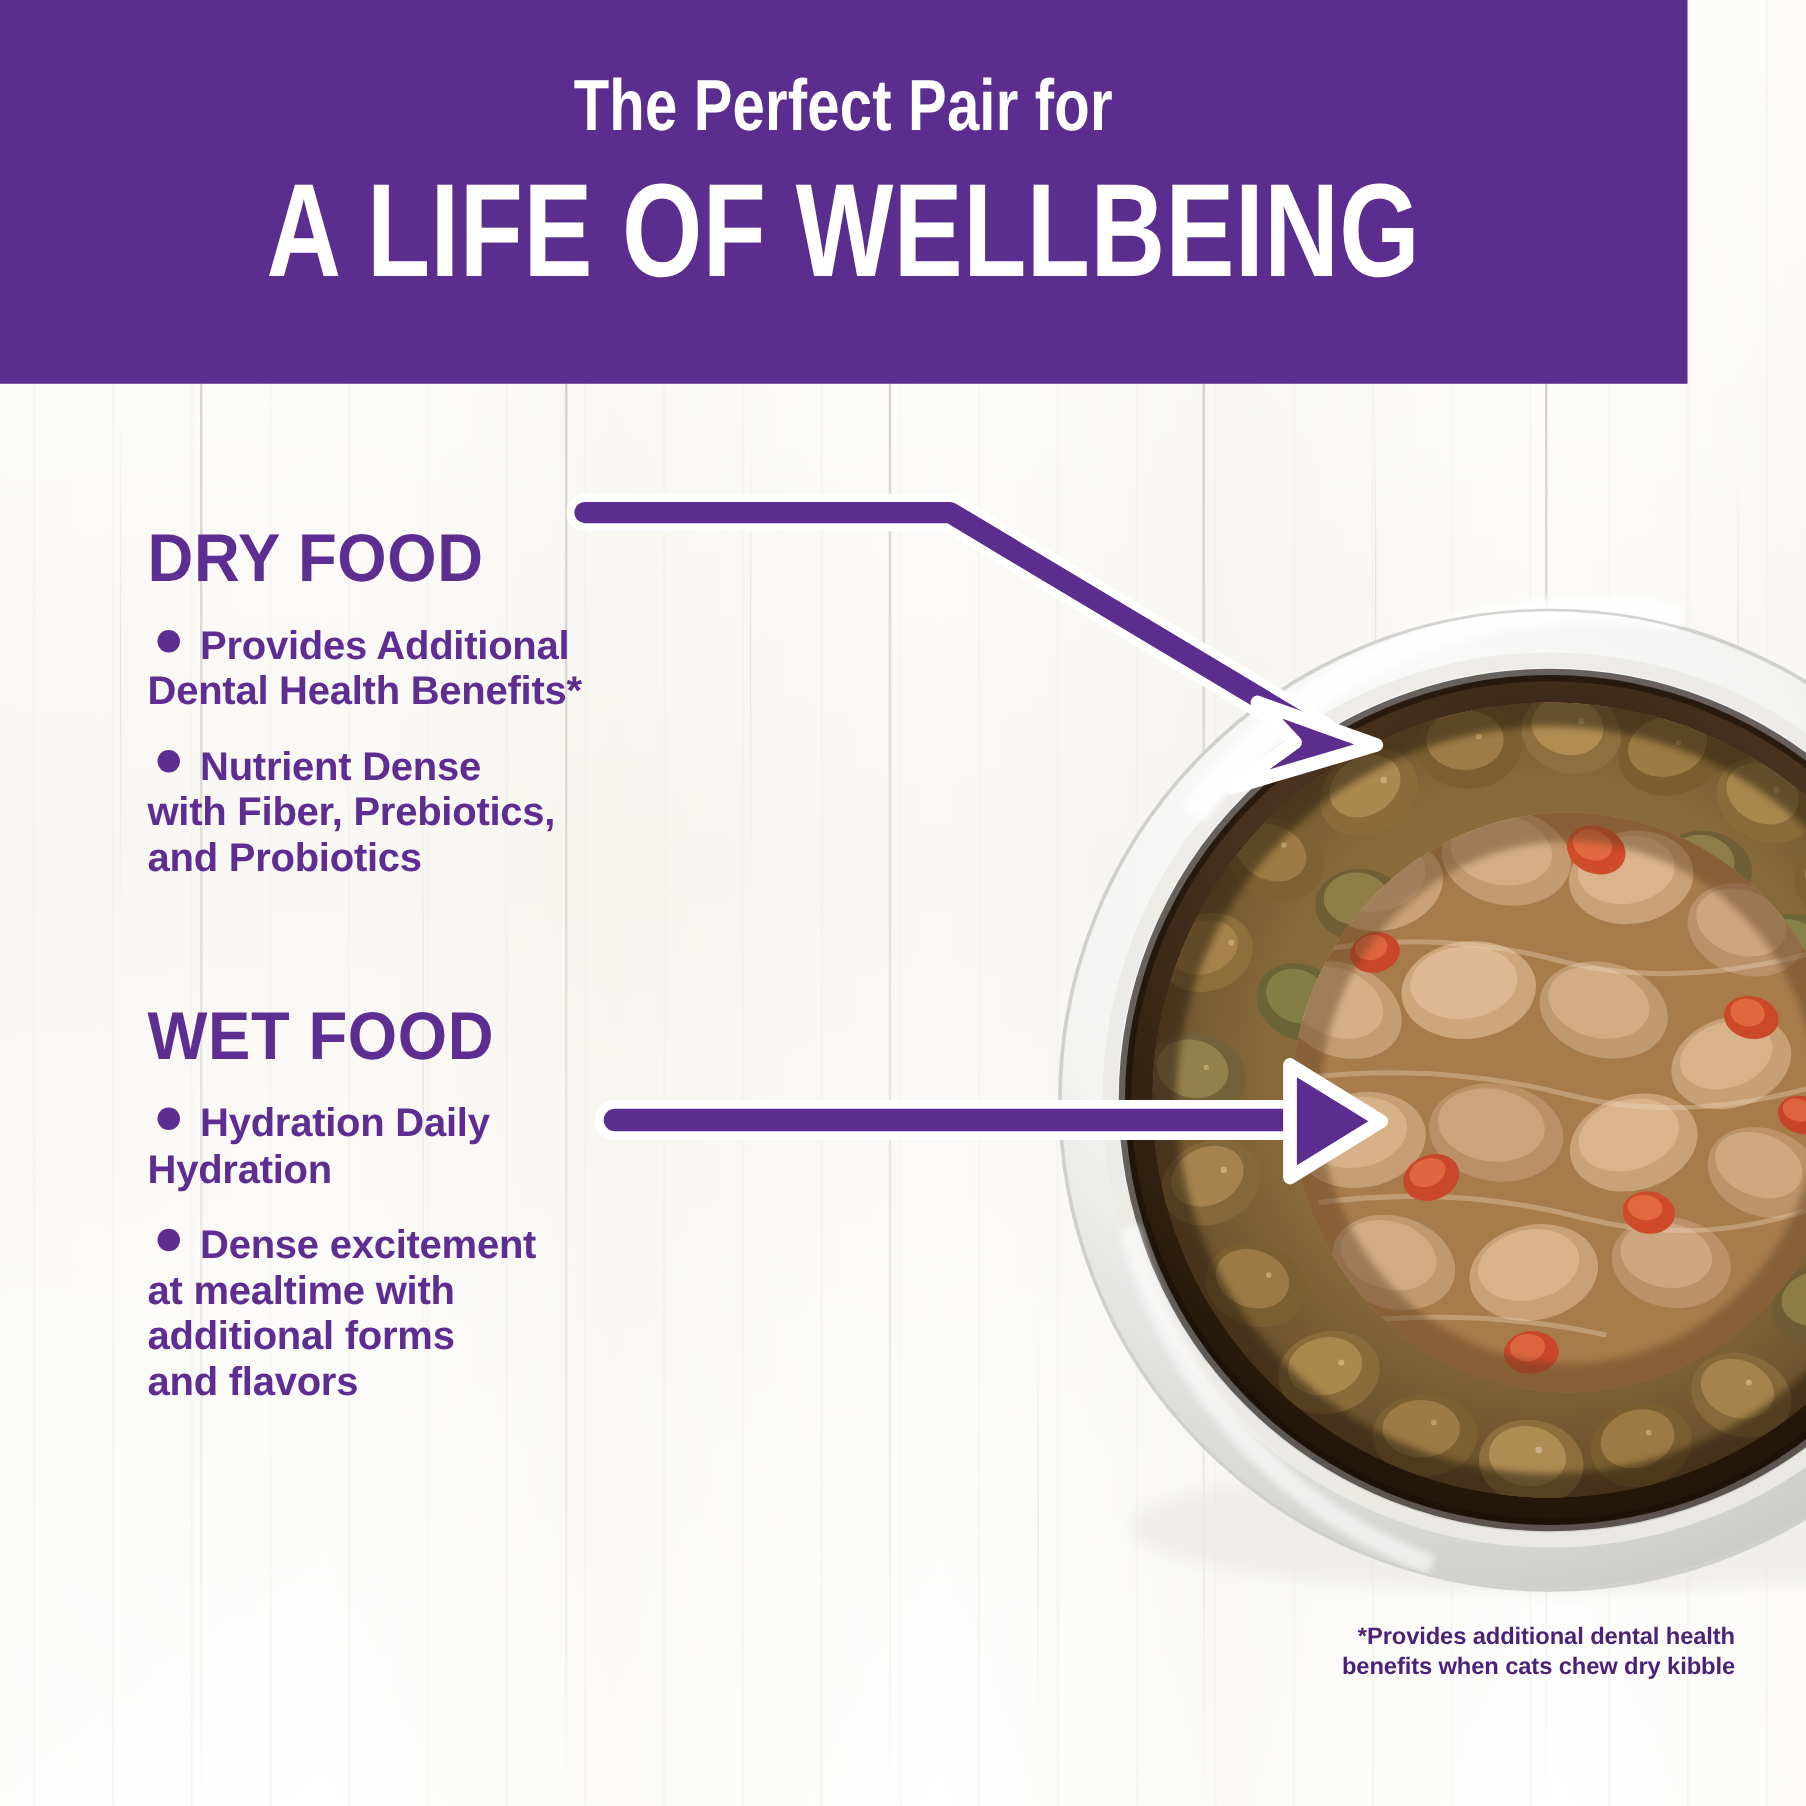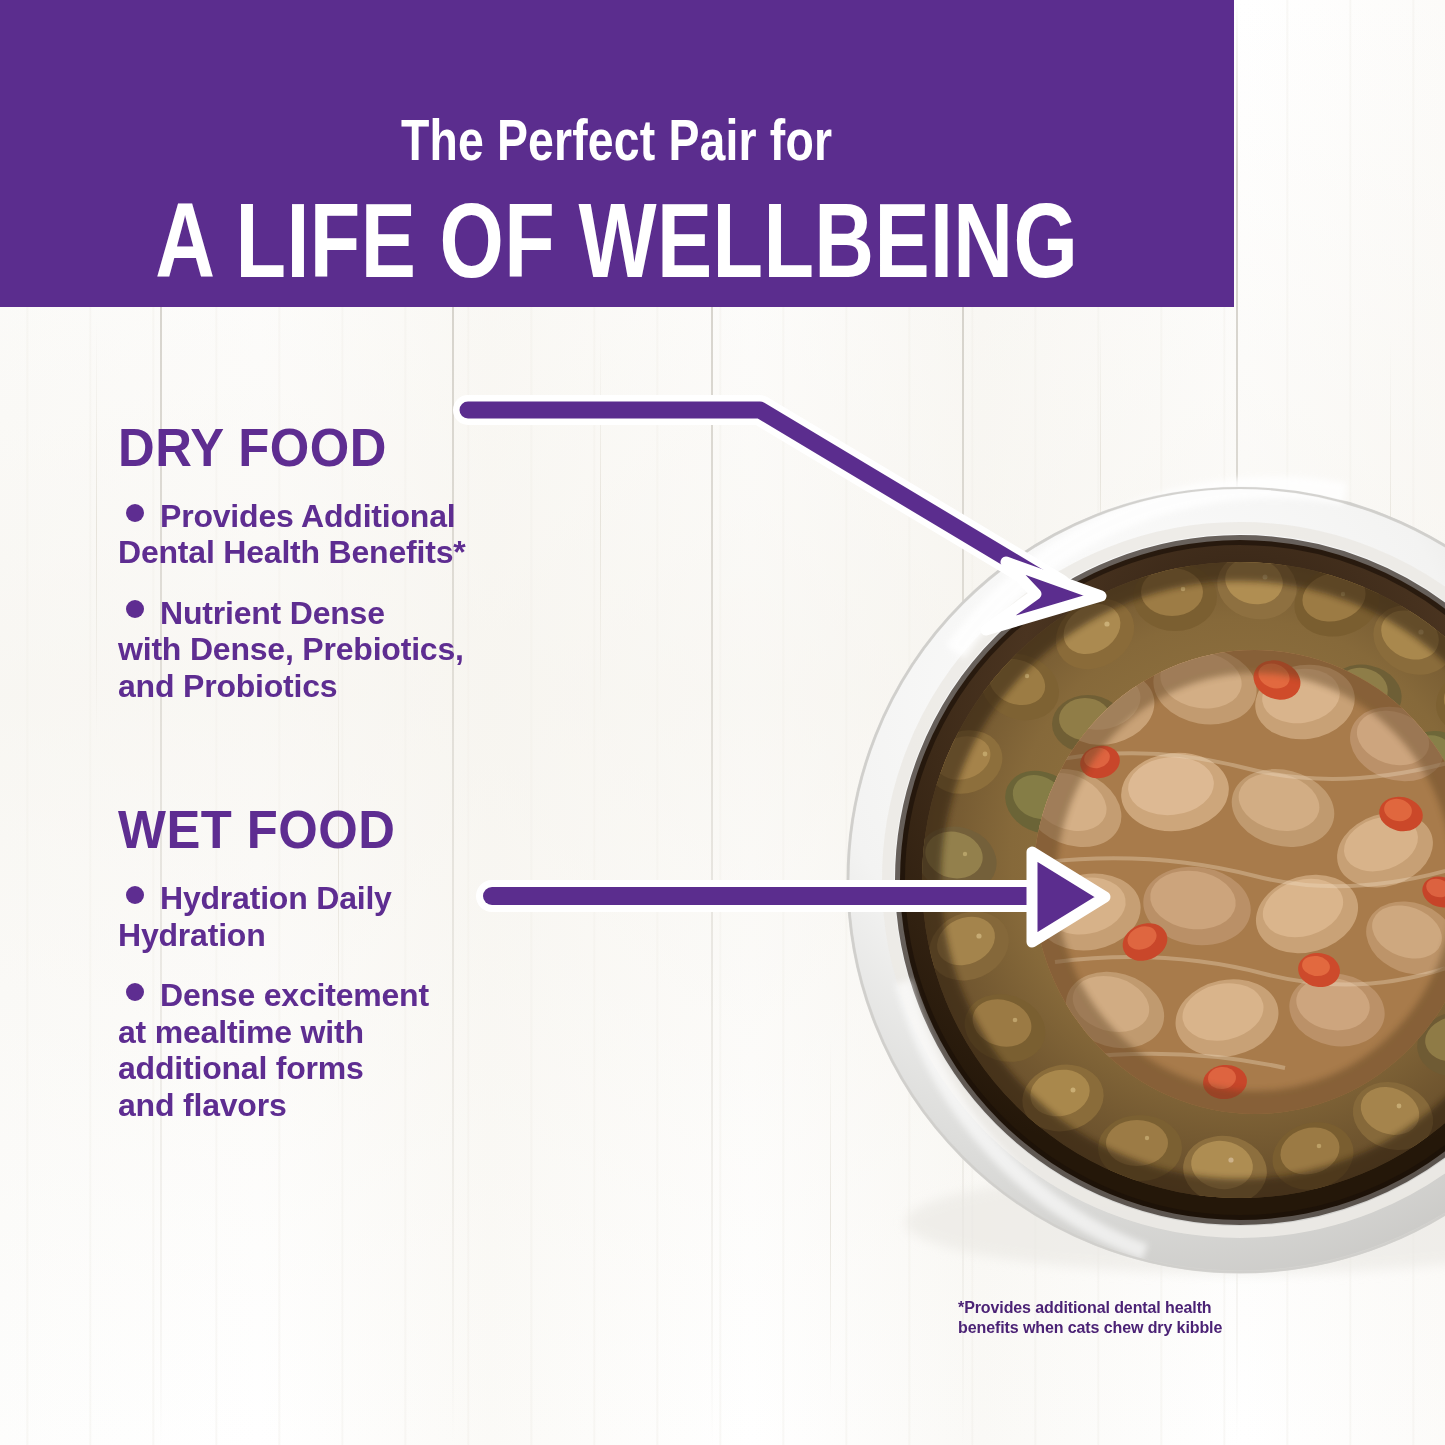--- a/index.html
+++ b/index.html
@@ -22,23 +22,23 @@
          rgba(255,255,255,0) 29px,
          rgba(255,255,255,0) 63px),
       linear-gradient(90deg,#fdfdfc 0%,#ffffff 18%,#fbfaf7 34%,#ffffff 52%,#faf9f6 68%,#ffffff 86%,#fcfbf9 100%);
   }
   .plank{position:absolute;top:0;bottom:0;width:2px;
     background:linear-gradient(180deg,rgba(206,202,193,.0),rgba(198,194,185,.75) 12%,rgba(204,200,191,.45) 55%,rgba(214,210,201,.18) 92%,rgba(255,255,255,0));}
   .grain{position:absolute;width:1px;background:linear-gradient(180deg,rgba(221,216,205,0),rgba(216,211,199,.55),rgba(221,216,205,0));}
 
   
   .header{
-    position:absolute;left:0;top:0;width:1234px;height:307px;
+    position:absolute;left:0;top:0;width:1350px;height:307px;
     background:#5b2d8e;
-    display:flex;flex-direction:column;align-items:center;justify-content:flex-end;
+    display:flex;flex-direction:column;align-items:center;justify-content:center;
     box-sizing:border-box;padding-bottom:14px;
   }
   .h-sub{
     color:#ffffff;font-weight:bold;font-size:58px;line-height:1;
     letter-spacing:.2px;transform:scaleX(.80);transform-origin:center;
     white-space:nowrap;margin-bottom:18px;
     font-family:"Liberation Sans","DejaVu Sans",sans-serif;
   }
   .h-main{
     color:#ffffff;font-weight:bold;font-size:106px;line-height:1;
@@ -61,21 +61,21 @@
   .bullet .dot{
     display:inline-block;width:18px;height:18px;border-radius:50%;
     background:#5e2d91;vertical-align:middle;
     margin-right:16px;margin-left:8px;position:relative;top:-6px;
   }
   .gap-wet{height:74px;}
 
   
   .footnote{
     position:absolute;left:958px;top:1298px;width:430px;
-    color:#4b2275;font-size:16px;line-height:1.25;font-weight:600;letter-spacing:-.1px;
+    color:#4b2275;font-size:19px;line-height:1.25;font-weight:600;letter-spacing:-.1px;text-align:right;
   }
 
   
   .bowl-wrap{position:absolute;left:845px;top:462px;width:640px;height:830px;}
   svg.bowl{position:absolute;left:0;top:0;}
 
   
   svg.arrows{position:absolute;left:0;top:0;width:1445px;height:1445px;pointer-events:none;}
 </style>
 </head>
@@ -313,21 +313,21 @@
   <div class="copy">
 
     <div class="sec-title">DRY FOOD</div>
     <div class="bullets">
       <div class="bullet">
         <span class="dot"></span><span>Provides Additional</span><br>
         <span>Dental Health Benefits*</span>
       </div>
       <div class="bullet">
         <span class="dot"></span><span>Nutrient Dense</span><br>
-        <span>with Dense, Prebiotics,</span><br>
+        <span>with Fiber, Prebiotics,</span><br>
         <span>and Probiotics</span>
       </div>
     </div>
 
     <div class="gap-wet"></div>
 
     <div class="sec-title">WET FOOD</div>
     <div class="bullets">
       <div class="bullet">
         <span class="dot"></span><span>Hydration Daily</span><br>

